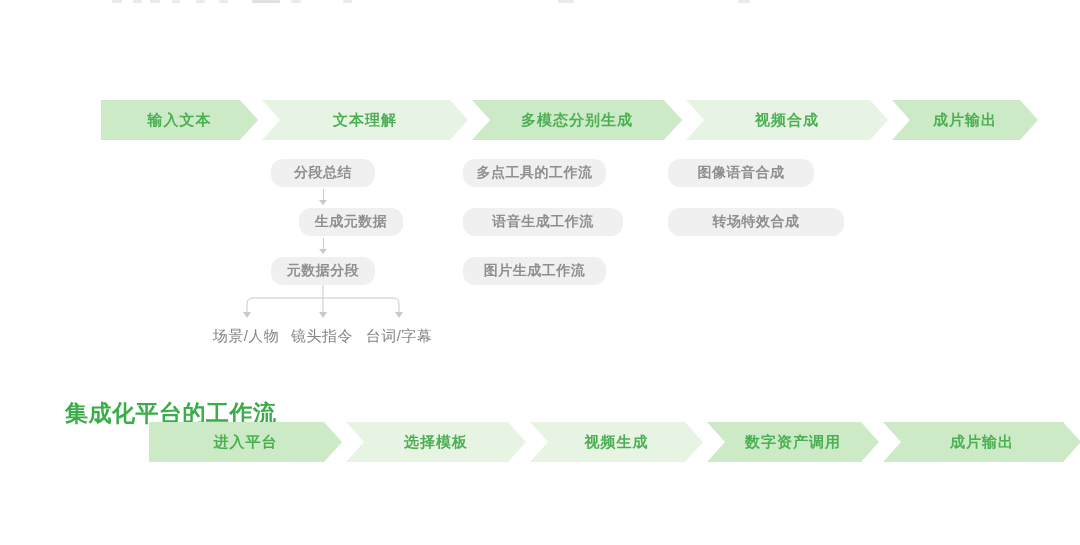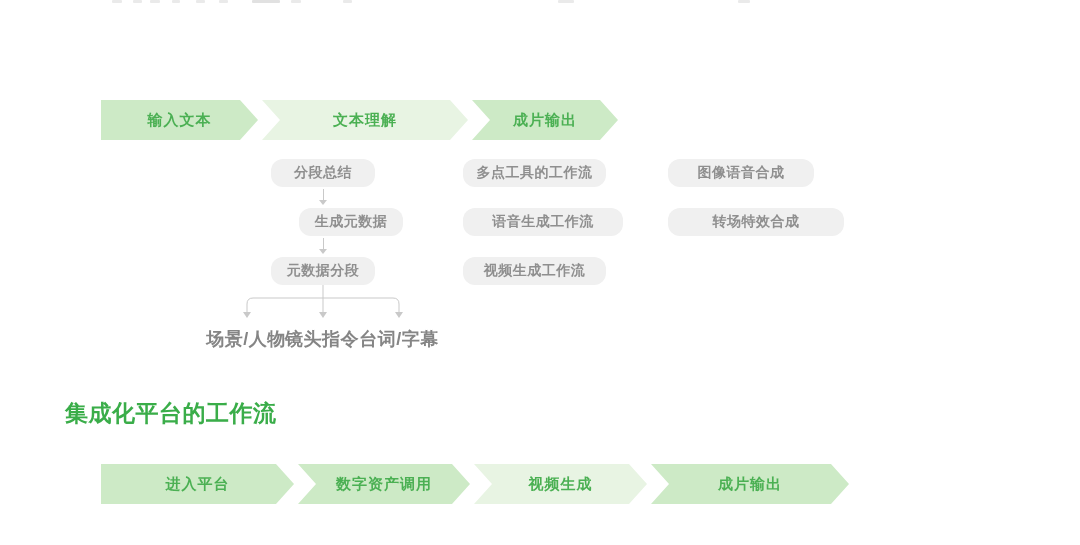--- a/index.html
+++ b/index.html
@@ -35,21 +35,21 @@
     color:var(--box-text);letter-spacing:.5px;white-space:nowrap;}
 
   .varrow{position:absolute;width:0;height:17px;}
   .varrow .line{position:absolute;left:-0.5px;top:0;width:1px;height:12px;background:var(--connector-gray);}
   .varrow .head{position:absolute;left:-4px;top:11px;width:0;height:0;
     border-left:4px solid transparent;border-right:4px solid transparent;
     border-top:5px solid var(--connector-gray);}
 
   .branch-svg{position:absolute;left:240px;top:285px;}
 
-  .leaf{position:absolute;top:327px;transform:translateX(-50%);font-size:18px;font-weight:700;
+  .leaf{position:absolute;top:327px;transform:translateX(-50%);font-size:15px;font-weight:400;
     color:var(--leaf-text);letter-spacing:.5px;white-space:nowrap;}
 </style>
 </head>
 <body>
 
 <div class="canvas">
 
   <div>
     <div class="remnant" style="left:112px;width:10px;"></div>
     <div class="remnant" style="left:133px;width:9px;"></div>
@@ -61,20 +61,22 @@
     <div class="remnant" style="left:291px;width:10px;"></div>
     <div class="remnant" style="left:343px;width:9px;"></div>
     <div class="remnant" style="left:558px;width:16px;"></div>
     <div class="remnant" style="left:738px;width:12px;"></div>
   </div>
 
 
   <div class="flow-row" style="top:100px;">
     <div class="chev first shade-dark" style="width:157px;">输入文本</div>
     <div class="chev mid shade-light" style="width:206px;">文本理解</div>
+    <div class="chev mid shade-dark" style="width:210px;">多模态分别生成</div>
+    <div class="chev mid shade-light" style="width:202px;">视频合成</div>
     <div class="chev mid shade-dark" style="width:146px;">成片输出</div>
   </div>
 
   <div class="pbox" style="left:271px;top:159px;width:104px;">分段总结</div>
   <div class="varrow" style="left:323px;top:189px;">
       <div class="line"></div>
       <div class="head"></div>
     </div>
   <div class="pbox" style="left:271px;top:208px;width:104px;margin-left:28px;">生成元数据</div>
   <div class="varrow" style="left:323px;top:238px;">
@@ -91,27 +93,28 @@
     <polygon points="79,27 87,27 83,33" style="fill:var(--connector-gray);"></polygon>
     <polygon points="155,27 163,27 159,33" style="fill:var(--connector-gray);"></polygon>
   </svg>
 
   <div class="leaf" style="left:246px;">场景/人物</div>
   <div class="leaf" style="left:322px;">镜头指令</div>
   <div class="leaf" style="left:399px;">台词/字幕</div>
 
   <div class="pbox" style="left:463px;top:159px;width:143px;">多点工具的工作流</div>
   <div class="pbox" style="left:463px;top:208px;width:160px;">语音生成工作流</div>
-  <div class="pbox" style="left:463px;top:257px;width:143px;">视频生成工作流</div>
+  <div class="pbox" style="left:463px;top:257px;width:143px;">图片生成工作流</div>
 
   <div class="pbox" style="left:668px;top:159px;width:146px;">图像语音合成</div>
   <div class="pbox" style="left:668px;top:208px;width:176px;">转场特效合成</div>
 
   <div class="sec-title" style="top:399px;">集成化平台的工作流</div>
 
-  <div class="flow-row" style="top:464px;">
+  <div class="flow-row" style="top:422px;margin-left:48px;">
     <div class="chev first shade-dark" style="width:193px;">进入平台</div>
+    <div class="chev mid shade-light" style="width:180px;">选择模板</div>
+    <div class="chev mid shade-light" style="width:173px;">视频生成</div>
     <div class="chev mid shade-dark" style="width:172px;">数字资产调用</div>
-    <div class="chev mid shade-light" style="width:173px;">视频生成</div>
     <div class="chev mid shade-dark" style="width:198px;">成片输出</div>
   </div>
 
 </div>
 
 </body></html>

